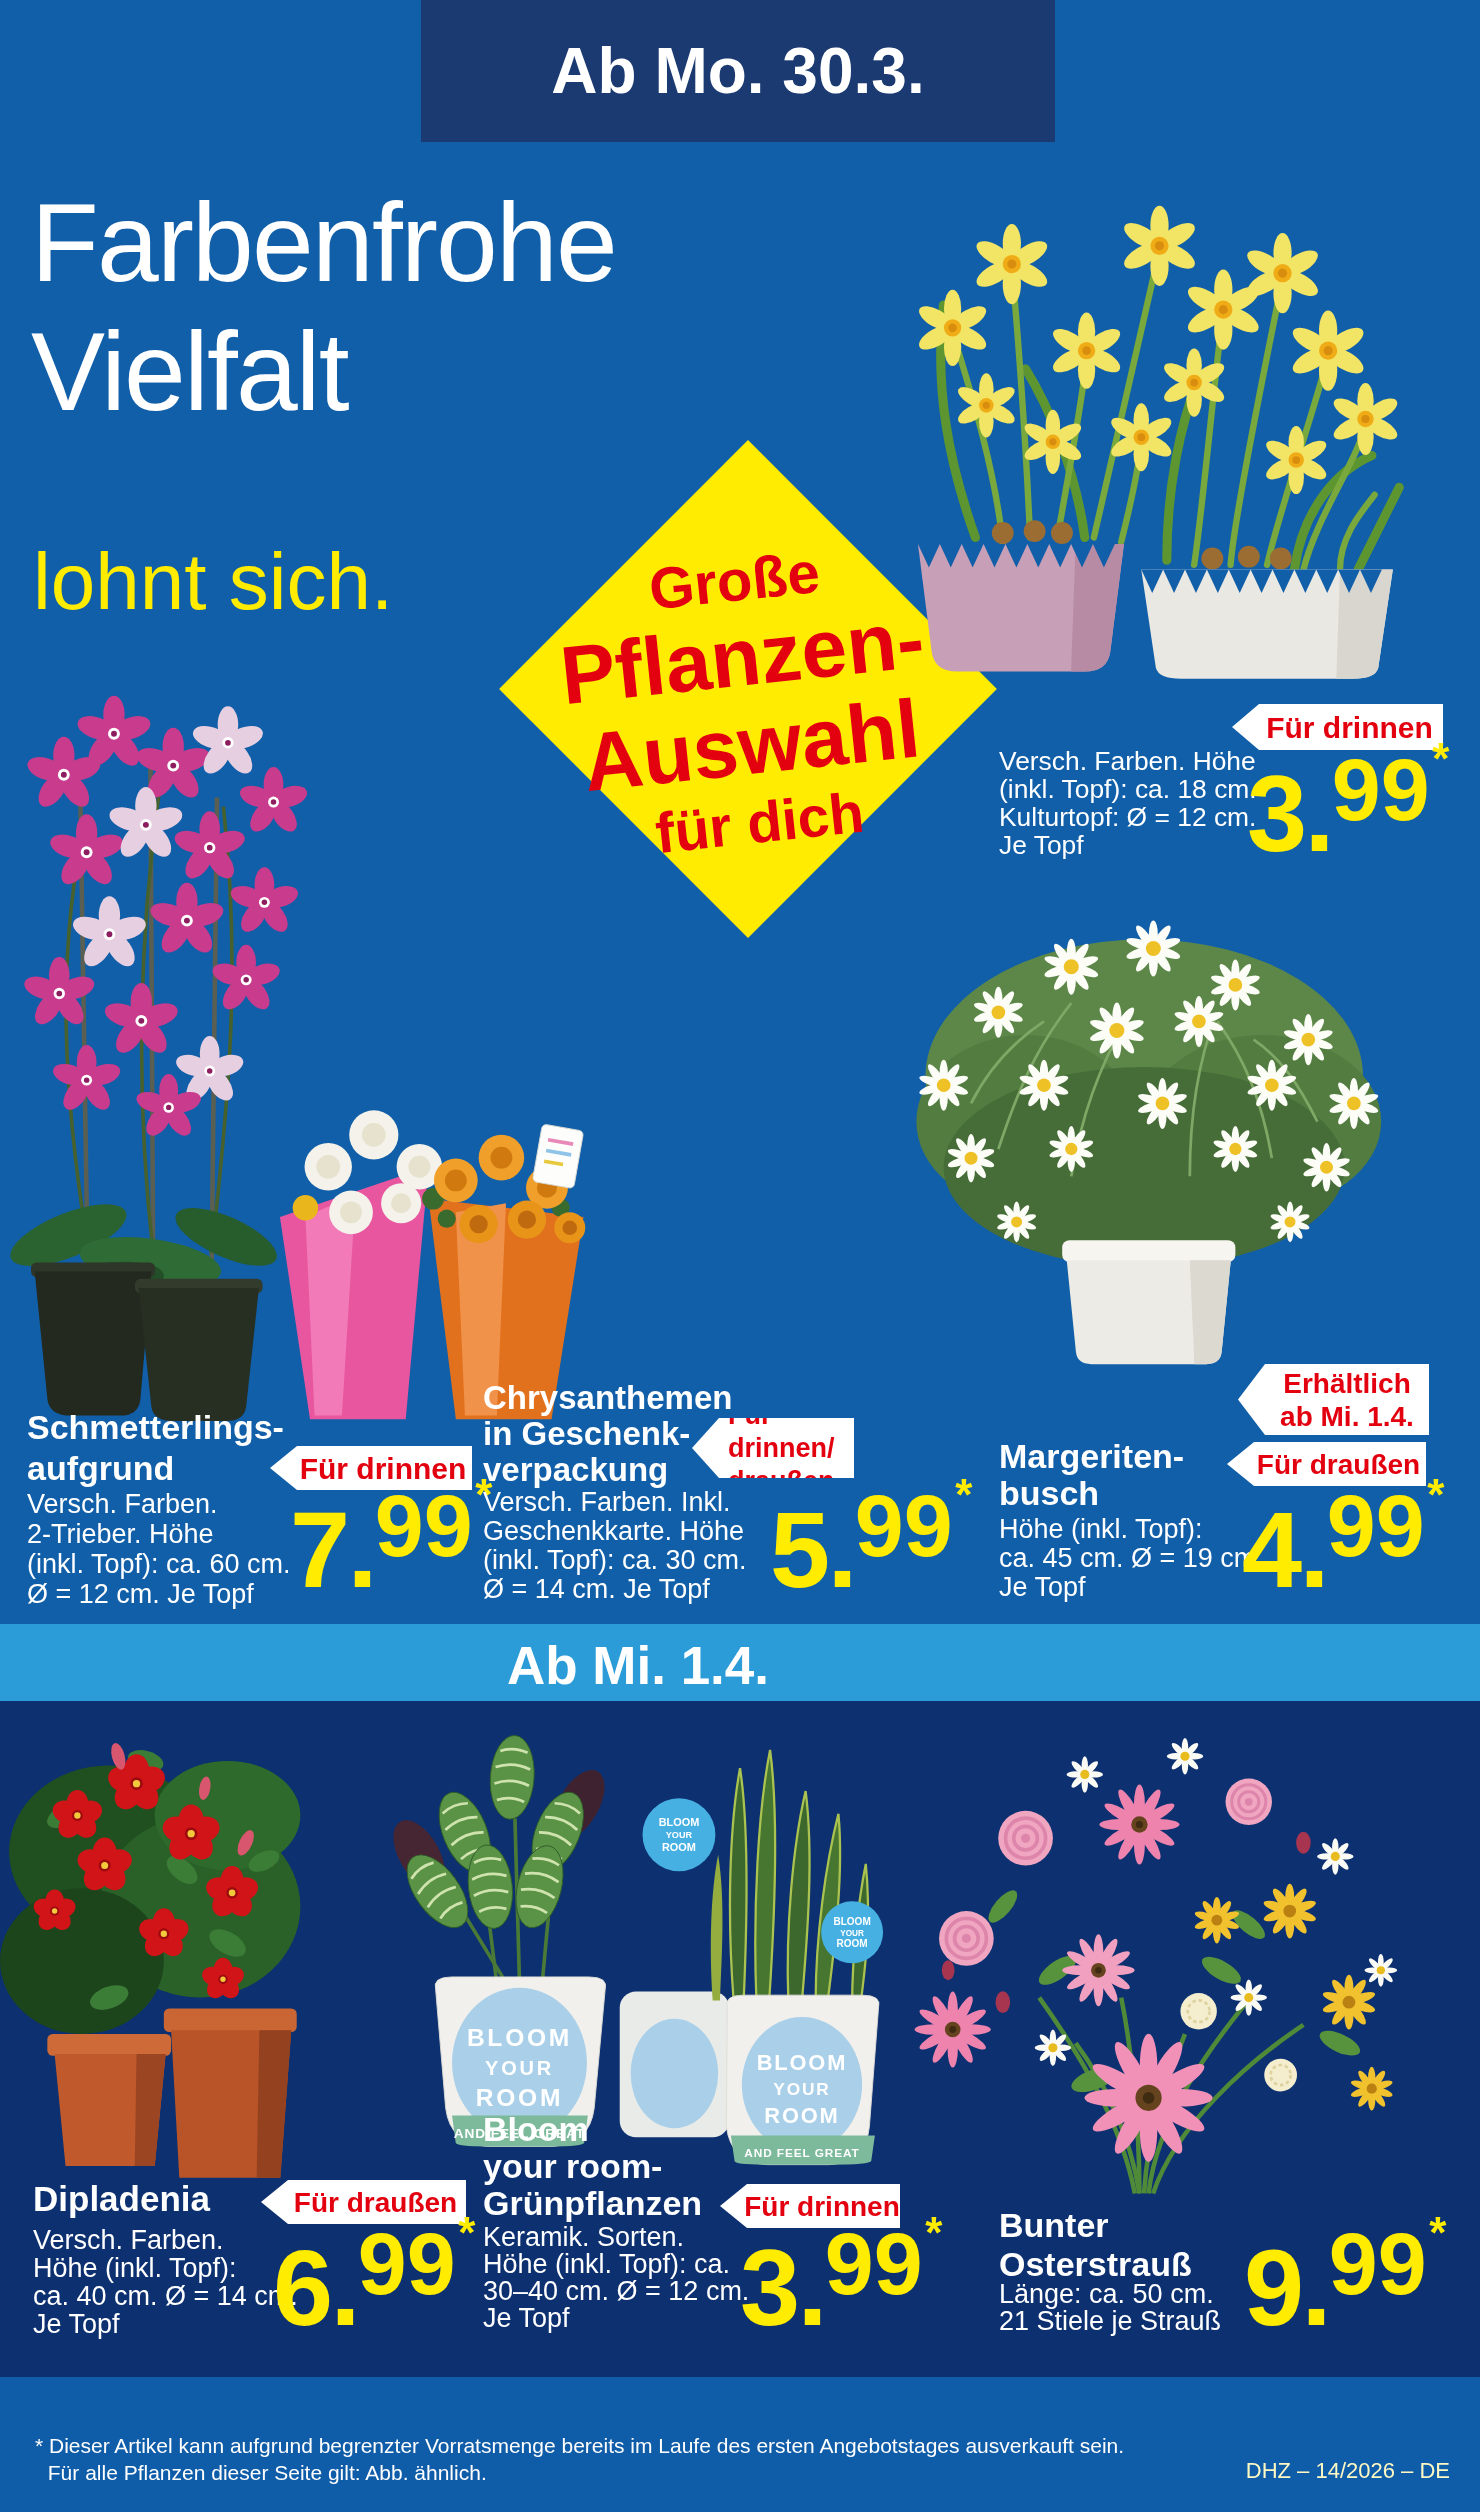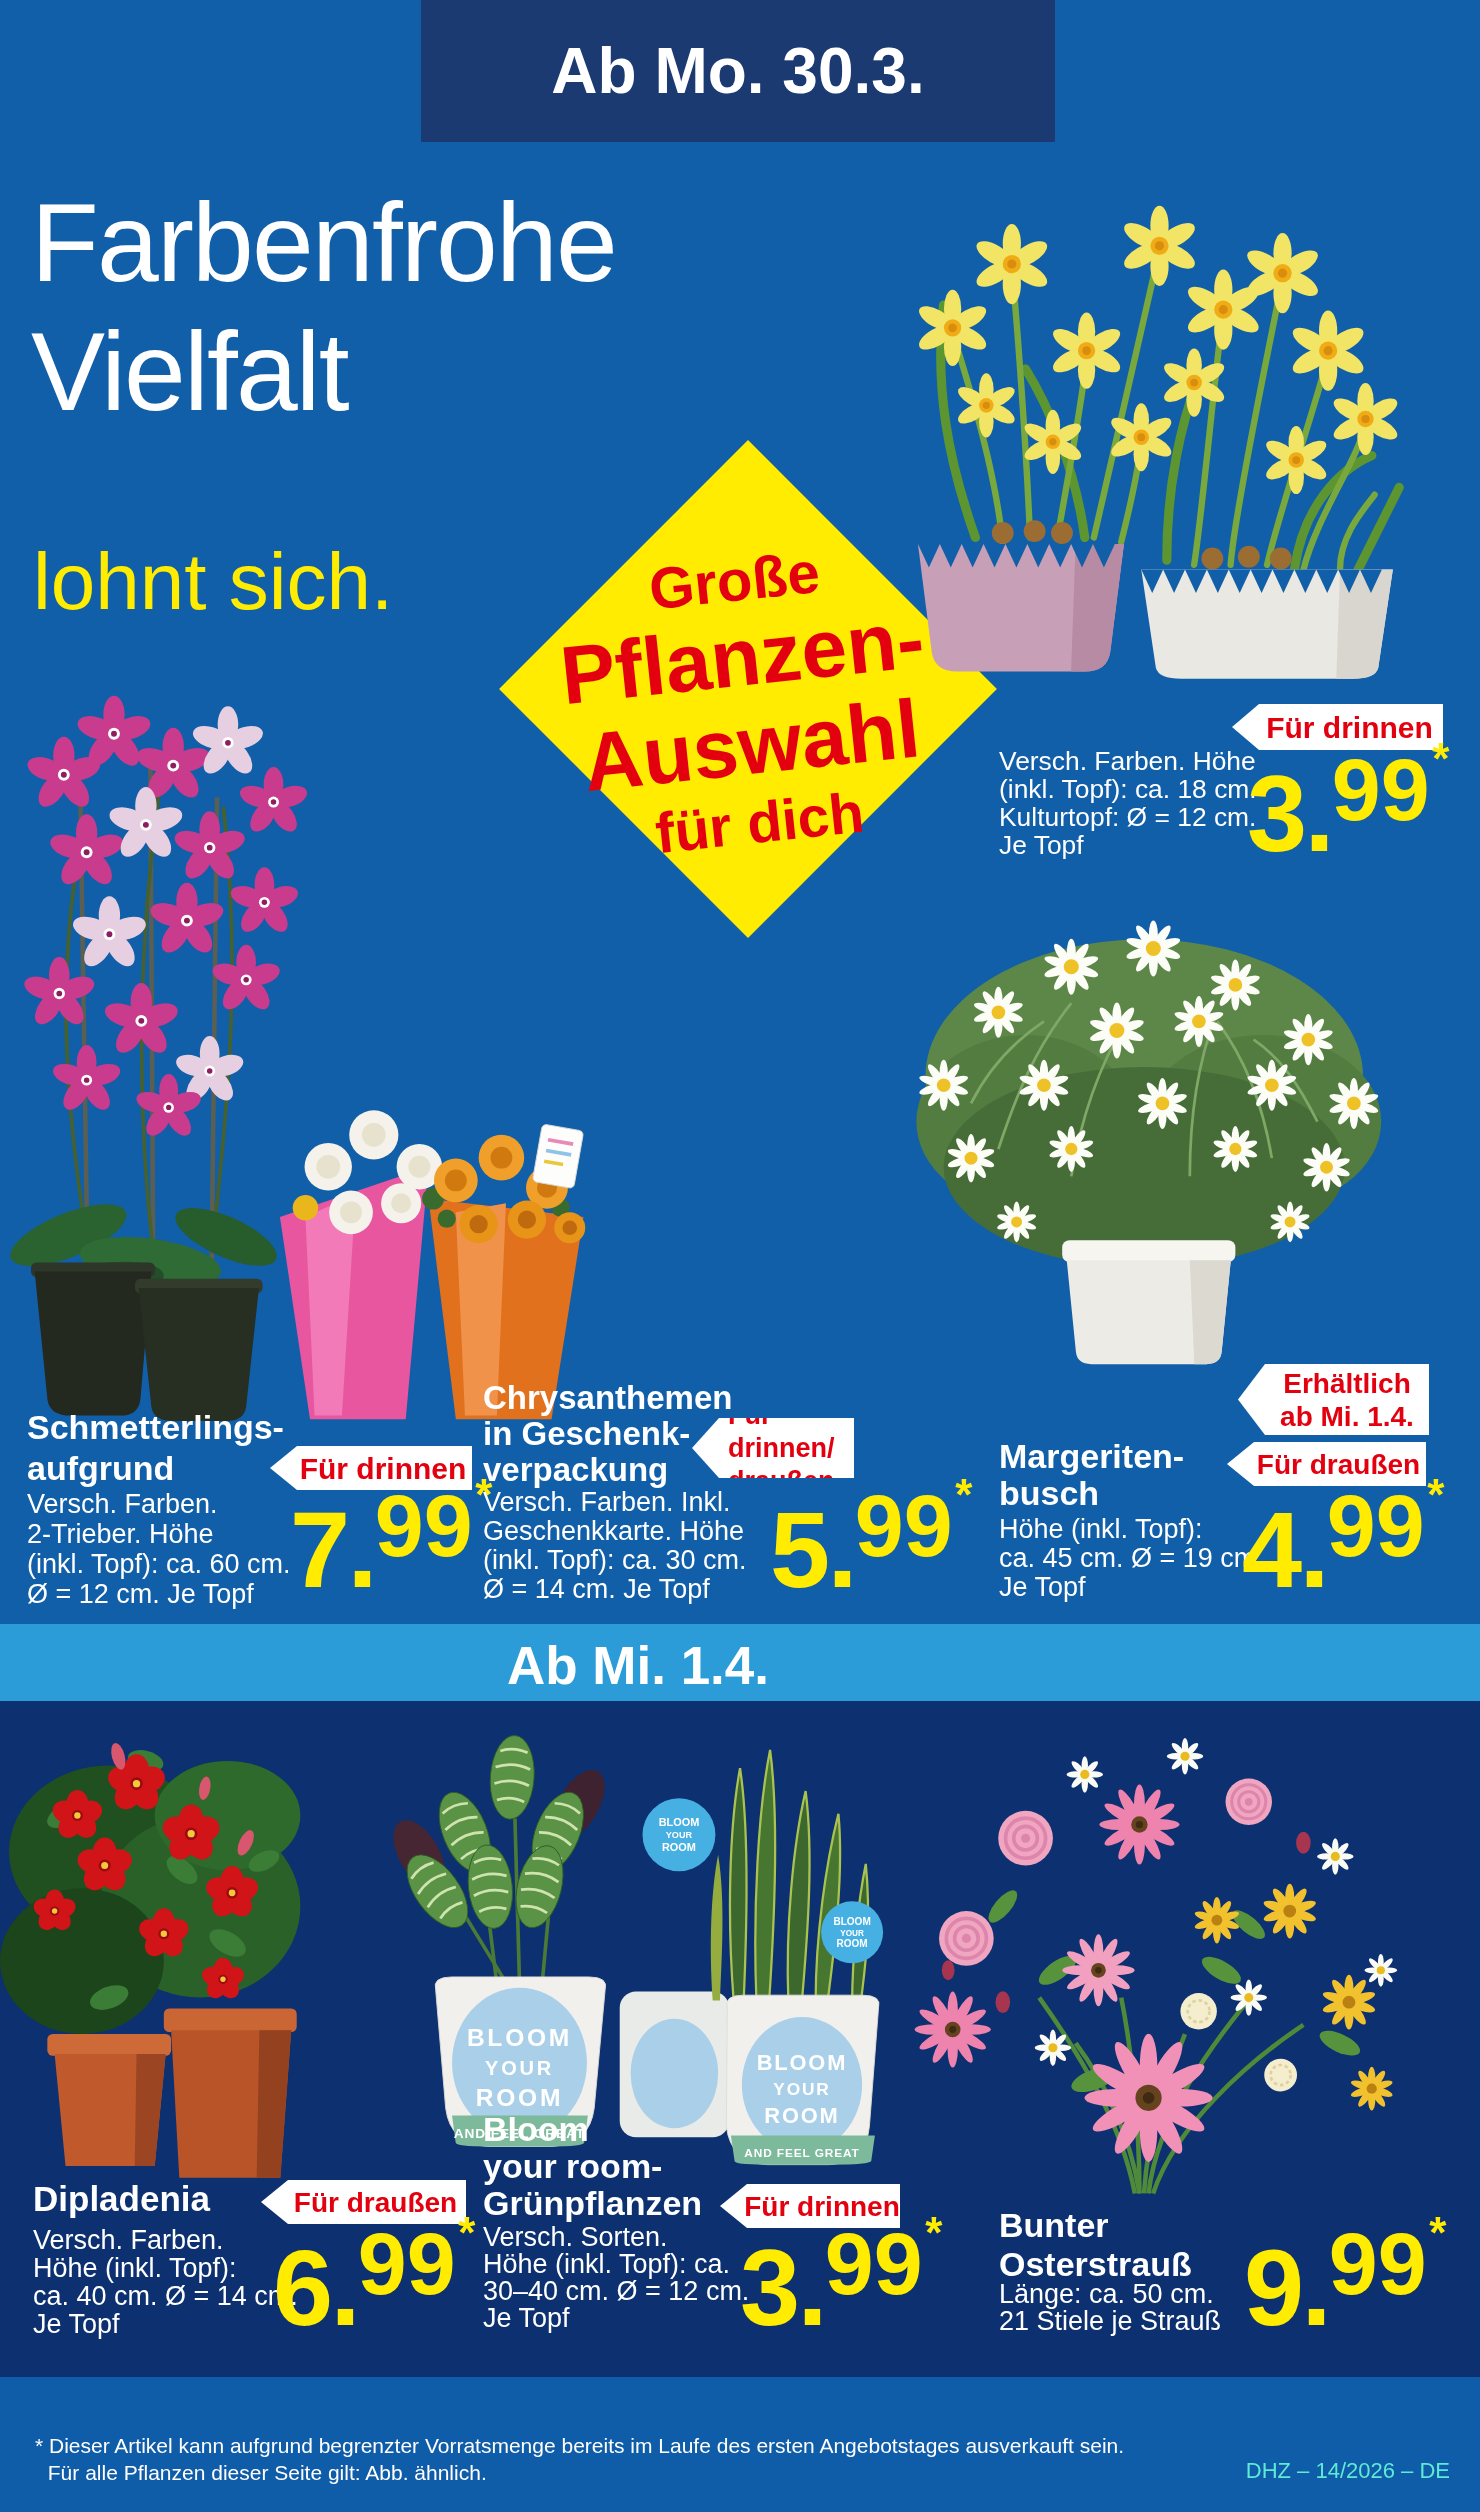--- a/index.html
+++ b/index.html
@@ -24,21 +24,21 @@
   .badge.two{font-size:27px;align-items:flex-start;padding-left:36px;}
   .badge.two.center{align-items:center;padding-left:27px;}
   .price{position:absolute;display:flex;align-items:flex-end;color:#ffec00;font-weight:bold;white-space:nowrap;}
   .price .pi{font-size:108px;line-height:0.82;}
   .price .psep{font-size:108px;line-height:0.82;margin:0 -2.7px 0 -2.7px;}
   .price .pd{font-size:88px;line-height:0.8;transform:translateY(-33px);}
   .price .pa{font-size:44px;line-height:1;transform:translateY(-78px);margin-left:2.7px;}
   .photo{position:absolute;}
   .footer-strip{position:absolute;left:0;top:2377px;width:1480px;height:135px;background:#0f5ca9;}
   .footer-disclaimer{position:absolute;left:35px;top:2432px;color:#fff;font-size:21px;line-height:27px;}
-  .footer-edition{position:absolute;left:1094px;top:2458px;width:356px;text-align:right;color:#5eead4;font-size:22px;}
+  .footer-edition{position:absolute;left:1094px;top:2458px;width:356px;text-align:right;color:#fef9c3;font-size:22px;}
 </style>
 </head>
 <body>
 
 <div class="page">
 
   <div class="dark-section"></div>
   <div class="footer-strip"></div>
 
   <div class="top-banner">
@@ -628,21 +628,21 @@
       <span class="pd">99</span>
       <span class="pa">*</span>
   </div>
 
   <div class="prod-title" style="left:483px;top:2111px;line-height:37px">
     <div>Bloom</div>
     <div>your room-</div>
     <div>Grünpflanzen</div>
   </div>
   <div class="prod-desc" style="left:483px;top:2224px;line-height:27px">
-    <div>Versch. Sorten.</div>
+    <div>Keramik. Sorten.</div>
     <div>Höhe (inkl. Topf): ca.</div>
     <div>30–40 cm. Ø = 12 cm.</div>
     <div>Je Topf</div>
   </div>
   <div class="badge" style="left:720px;top:2184px;width:180px;height:44px;font-size:28px">
     <span>Für drinnen</span>
   </div>
   <div class="price" style="left:740px;top:2244px">
     <span class="pi">3</span>
       <span class="psep">.</span>

